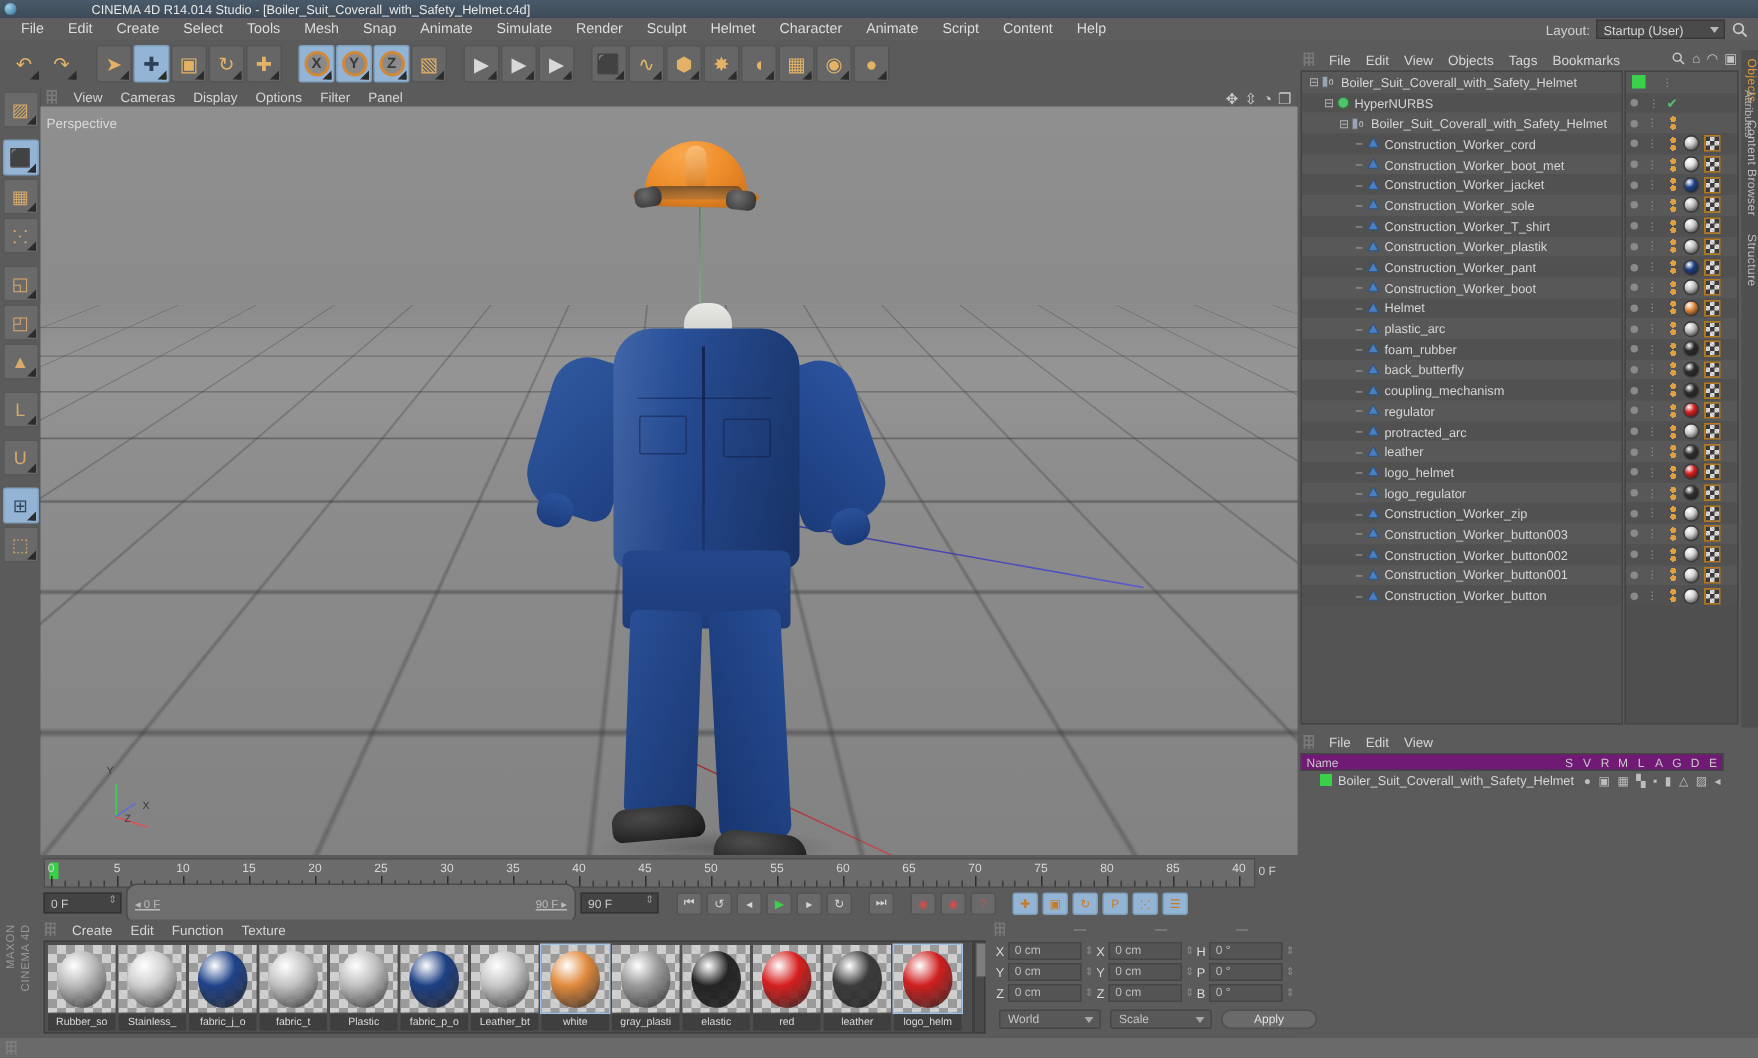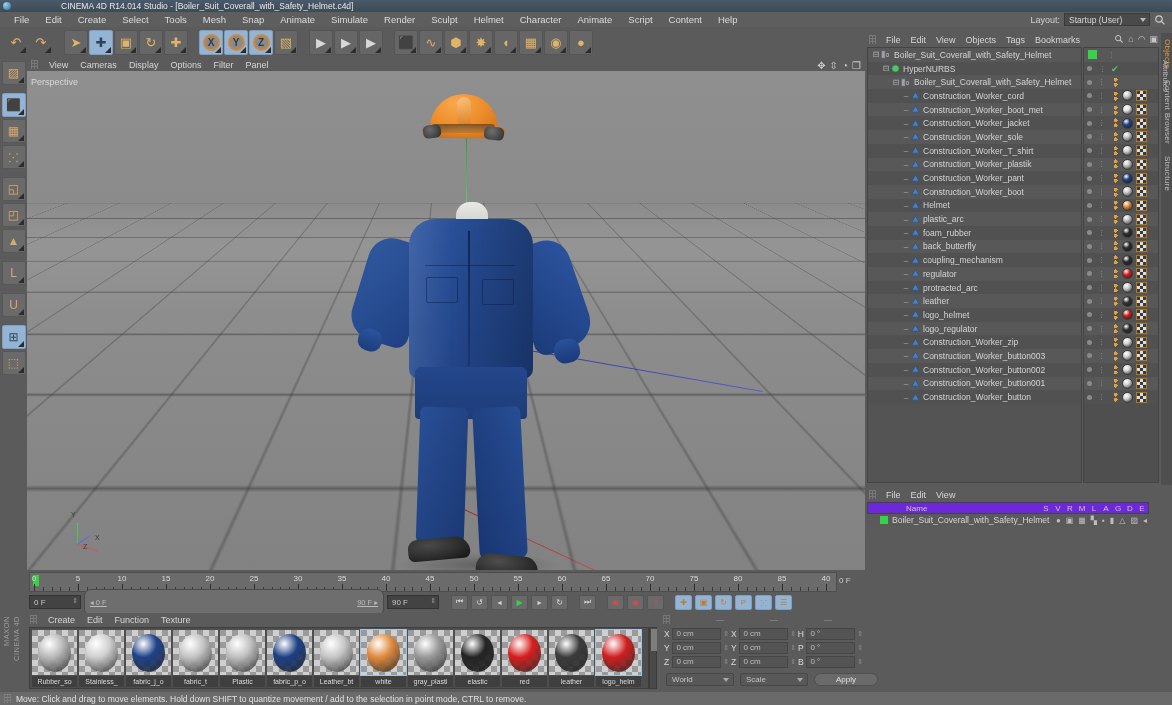--- a/index.html
+++ b/index.html
@@ -305,22 +305,22 @@
   .vtab.active { color:#e09a3c; }
 
   
   .laymgr { position:absolute; left:866px; top:488px; width:295px; height:55px; background:#5b5b5b;}
   .lm-menu { height:13px; display:flex; align-items:center; padding-left:3px;}
   .lm-menu .grip { width:7px;height:9px;
     background-image:repeating-linear-gradient(to right,#8a8a8a 0 1px,transparent 1px 3px),
                      repeating-linear-gradient(to bottom,#8a8a8a 0 1px,transparent 1px 3px);
     background-size:3px 3px; margin-right:5px; opacity:.65;}
   .lm-menu .mi { font-size:9px; color:#d6d6d6; padding:0 5px;}
-  .lm-head { position:absolute; left:1px; top:14px; width:282px; height:12px; background:#6d28d9;
-    border:1px solid #434343; display:flex; align-items:center; font-size:8px; color:#c8c8c8;padding-left:35px;}
+  .lm-head { position:absolute; left:1px; top:14px; width:282px; height:12px; background:#701a75;
+    border:1px solid #434343; display:flex; align-items:center; font-size:8px; color:#c8c8c8;}
   .lm-head .nm { padding-left:3px; flex:1;}
   .lm-head .c { width:12px; text-align:center;}
   .lm-row { position:absolute; left:1px; top:26px; width:282px; height:12px; background:#5a5a5a;
     display:flex; align-items:center; font-size:8.5px; color:#d6d6d6;}
   .lm-row .swatch { width:8px;height:8px;background:#3ad14a;margin:0 4px 0 13px;}
   .lm-icons { position:absolute; right:2px; top:0; display:flex; gap:5px; align-items:center; height:12px;}
   .lm-icons i { font-style:normal; font-size:8px; color:#bdbdbd;}
 
   
   .statusbar { position:absolute; left:0; top:692px; width:1172px; height:13px;
@@ -1410,16 +1410,15 @@
       </span>
     </div>
   </div>
 
   <div class="rtab">
     <span>Attributes</span>
   </div>
 
   <div class="statusbar">
     <div class="grip"></div>
-    <div class="txt">Move: Click and drag to move elements. Hold down SHIFT to quantize movement / add to the selection in point mode, CTRL to remove.</div>
   </div>
 
 </div>
 
 </body></html>

